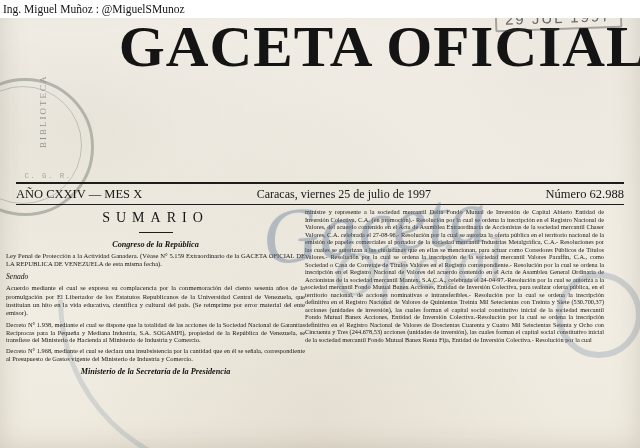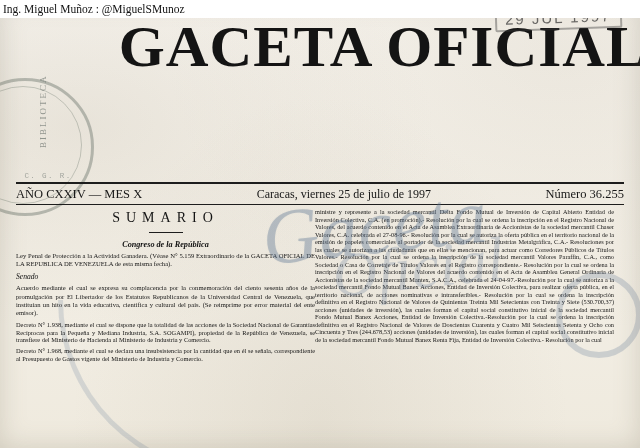--- a/index.html
+++ b/index.html
@@ -189,21 +189,21 @@
     font-size: 12.5px;
     color: #171717;
   }
   .issue-line .mid {
     font-size: 12px;
   }
 
   
   .columns {
     position: absolute;
-    left: 16px;
+    left: 6px;
     top: 208px;
     width: 608px;
     height: 238px;
     z-index: 6;
     display: flex;
   }
   .col {
     width: 299px;
     overflow: hidden;
     position: relative;
@@ -347,40 +347,41 @@
   <div class="masthead">
     <div class="gaceta-title">GACETA OFICIAL</div>
   </div>
 
   <div class="rule-thick" style="top:182px;"></div>
   <div class="rule-thin" style="top:204px;"></div>
 
   <div class="issue-line">
     <span>AÑO CXXIV — MES X</span>
     <span class="mid">Caracas, viernes 25 de julio de 1997</span>
-    <span>Número 36.255</span>
+    <span>Número 62.988</span>
   </div>
 
   <div class="wm-arc"></div>
 
   <div class="columns">
 
     <div class="col col-left">
       <div class="sumario-title">SUMARIO</div>
       <div class="sumario-rule"></div>
 
       <div class="sec-head">Congreso de la República</div>
       <p class="para">Ley Penal de Protección a la Actividad Ganadera. (Véase N° 5.159 Extraordinario de la GACETA OFICIAL DE LA REPUBLICA DE VENEZUELA de esta misma fecha).</p>
 
       <div class="sec-sub">Senado</div>
       <p class="para">Acuerdo mediante el cual se expresa su complacencia por la conmemoración del ciento sesenta años de la promulgación por El Libertador de los Estatutos Republicanos de la Universidad Central de Venezuela, que instituían un hito en la vida educativa, científica y cultural del país. (Se reimprime por error material del ente emisor).</p>
 
       <p class="para dense">Decreto N° 1.938, mediante el cual se dispone que la totalidad de las acciones de la Sociedad Nacional de Garantías Recíprocas para la Pequeña y Mediana Industria, S.A. SOGAMPI), propiedad de la República de Venezuela, se transfiere del Ministerio de Hacienda al Ministerio de Industria y Comercio.</p>
       <p class="para dense">Decreto N° 1.968, mediante el cual se declara una insubsistencia por la cantidad que en él se señala, correspondiente al Presupuesto de Gastos vigente del Ministerio de Industria y Comercio.</p>
 
+      <div class="sec-head">Ministerio de la Secretaría de la Presidencia</div>
     </div>
 
     <div class="col col-right">
       <p class="para">ministre y represente a la sociedad mercantil Delta Fondo Mutual de Inversión de Capital Abierto Entidad de Inversión Colectiva, C.A. (en promoción).- Resolución por la cual se ordena la inscripción en el Registro Nacional de Valores, del acuerdo contenido en el Acta de Asamblea Extraordinaria de Accionistas de la sociedad mercantil Chaser Valores, C.A. celebrada el 27-08-96.- Resolución por la cual se autoriza la oferta pública en el territorio nacional de la emisión de papeles comerciales al portador de la sociedad mercantil Industrias Metalgráfica, C.A.- Resoluciones por las cuales se autorizan a las ciudadanas que en ellas se mencionan, para actuar como Corredores Públicos de Títulos Valores.- Resolución por la cual se ordena la inscripción de la sociedad mercantil Valores Paraffin, C.A., como Sociedad o Casa de Corretaje de Títulos Valores en el Registro correspondiente.- Resolución por la cual se ordena la inscripción en el Registro Nacional de Valores del acuerdo contenido en el Acta de Asamblea General Ordinaria de Accionistas de la sociedad mercantil Mantex, S.A.C.A., celebrada el 24-04-97.-Resolución por la cual se autoriza a la sociedad mercantil Fondo Mutual Banex Acciones, Entidad de Inversión Colectiva, para realizar oferta pública, en el territorio nacional, de acciones nominativas e intransferibles.- Resolución por la cual se ordena la inscripción definitiva en el Registro Nacional de Valores de Quinientas Treinta Mil Setecientas con Treinta y Siete (530.700,37) acciones (unidades de inversión), las cuales forman el capital social constitutivo inicial de la sociedad mercantil Fondo Mutual Banex Acciones, Entidad de Inversión Colectiva.-Resolución por la cual se ordena la inscripción definitiva en el Registro Nacional de Valores de Doscientas Cuarenta y Cuatro Mil Seiscientas Setenta y Ocho con Cincuenta y Tres (244.678,53) acciones (unidades de inversión), las cuales forman el capital social constitutivo inicial de la sociedad mercantil Fondo Mutual Banex Renta Fija, Entidad de Inversión Colectiva.- Resolución por la cual</p>
     </div>
 
   </div>
 
   <div class="wm-script">Gaceta</div>
   <div class="wm-script2">Oficial</div>

